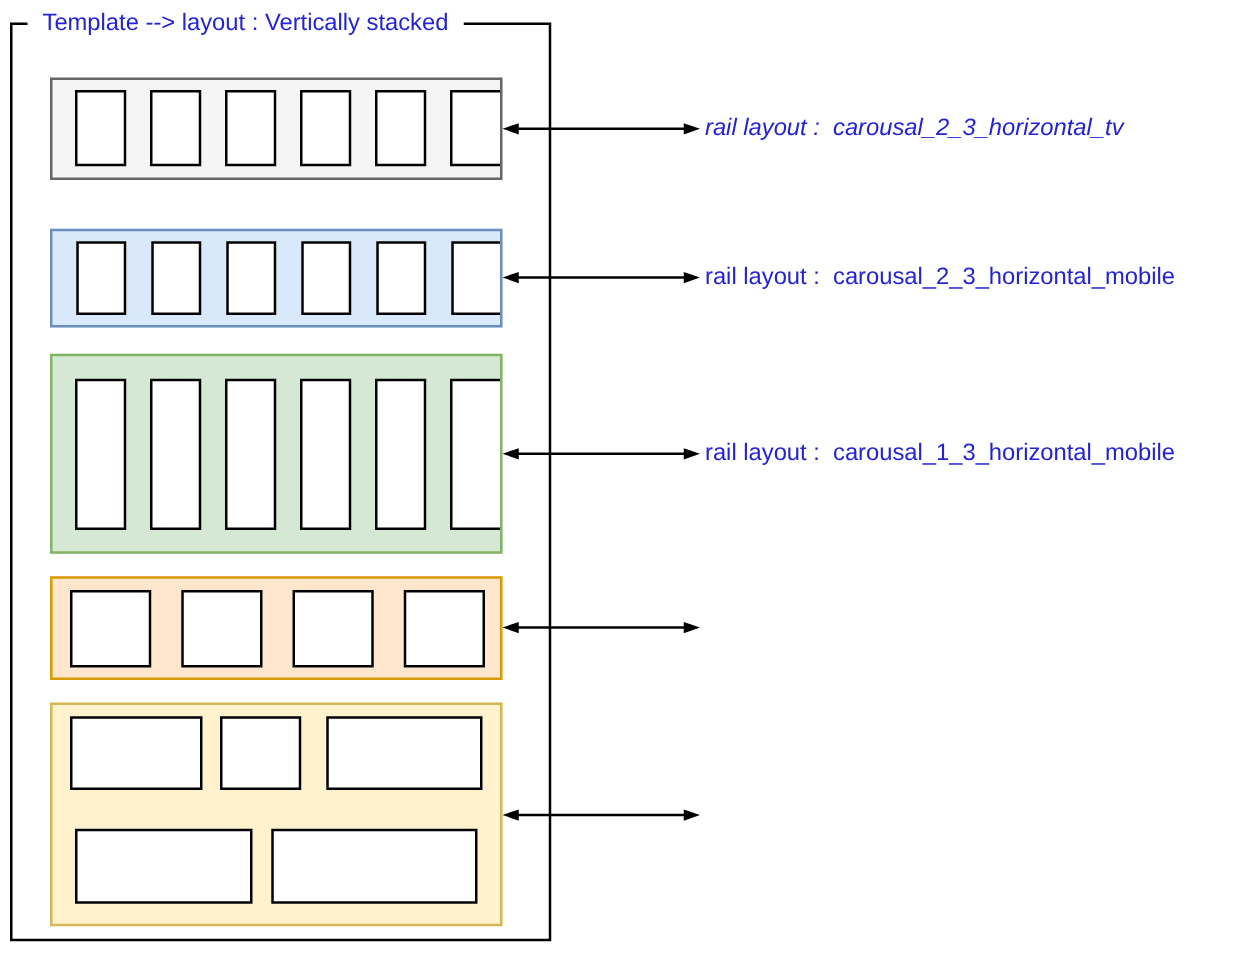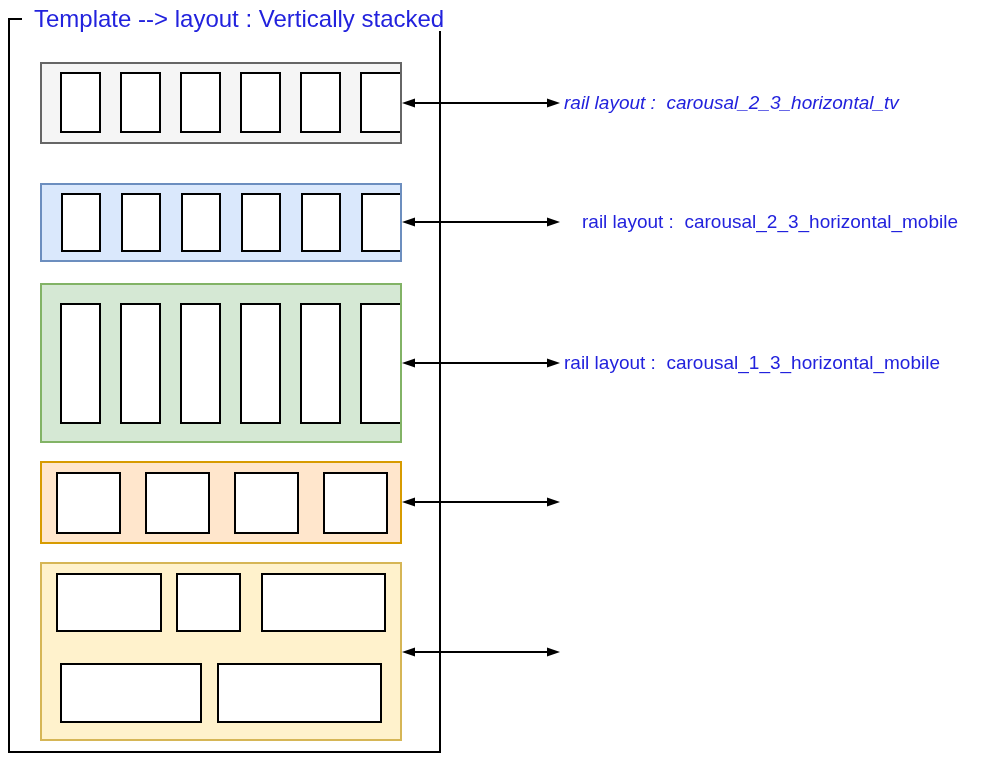--- a/index.html
+++ b/index.html
@@ -17,21 +17,21 @@
     border:2px solid #000000;
     box-sizing:border-box;
   }
   .frame-title{
     position:absolute;
     left:22px;top:7px;
     height:24px;line-height:24px;
     padding:0 12px;
     background:#ffffff;
     color:#2222dd;
-    font-size:24px;
+    font-size:19px;
     white-space:pre;
   }
   .rail{
     position:absolute;
     left:40px;width:362px;
     box-sizing:border-box;
     overflow:hidden;
   }
   .rail-tv        {top:62px;  height:82px;  background:#f5f5f5; border:2px solid #666666;}
   .rail-23-mobile {top:183px; height:79px;  background:#dae8fc; border:2px solid #6c8ebf;}
@@ -73,21 +73,21 @@
   }
   .a1{top:95px;} .a2{top:214px;} .a3{top:355px;} .a4{top:494px;} .a5{top:644px;}
   .rail-label{
     position:absolute;
     left:564px;
     height:22px;line-height:22px;
     color:#2222dd;
     font-size:19px;
     white-space:pre;
   }
-  .l1{top:92px;font-style:italic;} .l2{top:211px;margin-left:18px;} .l3{top:352px;} .l4{top:491px;} .l5{top:641px;}
+  .l1{top:92px;font-style:italic;} .l2{top:211px;} .l3{top:352px;} .l4{top:491px;} .l5{top:641px;}
 </style>
 </head>
 <body>
 
 <div class="canvas">
 
   <div class="frame"></div>
   <div class="frame-title">Template --&gt; layout : Vertically stacked</div>
 
   <div class="rail rail-tv">

